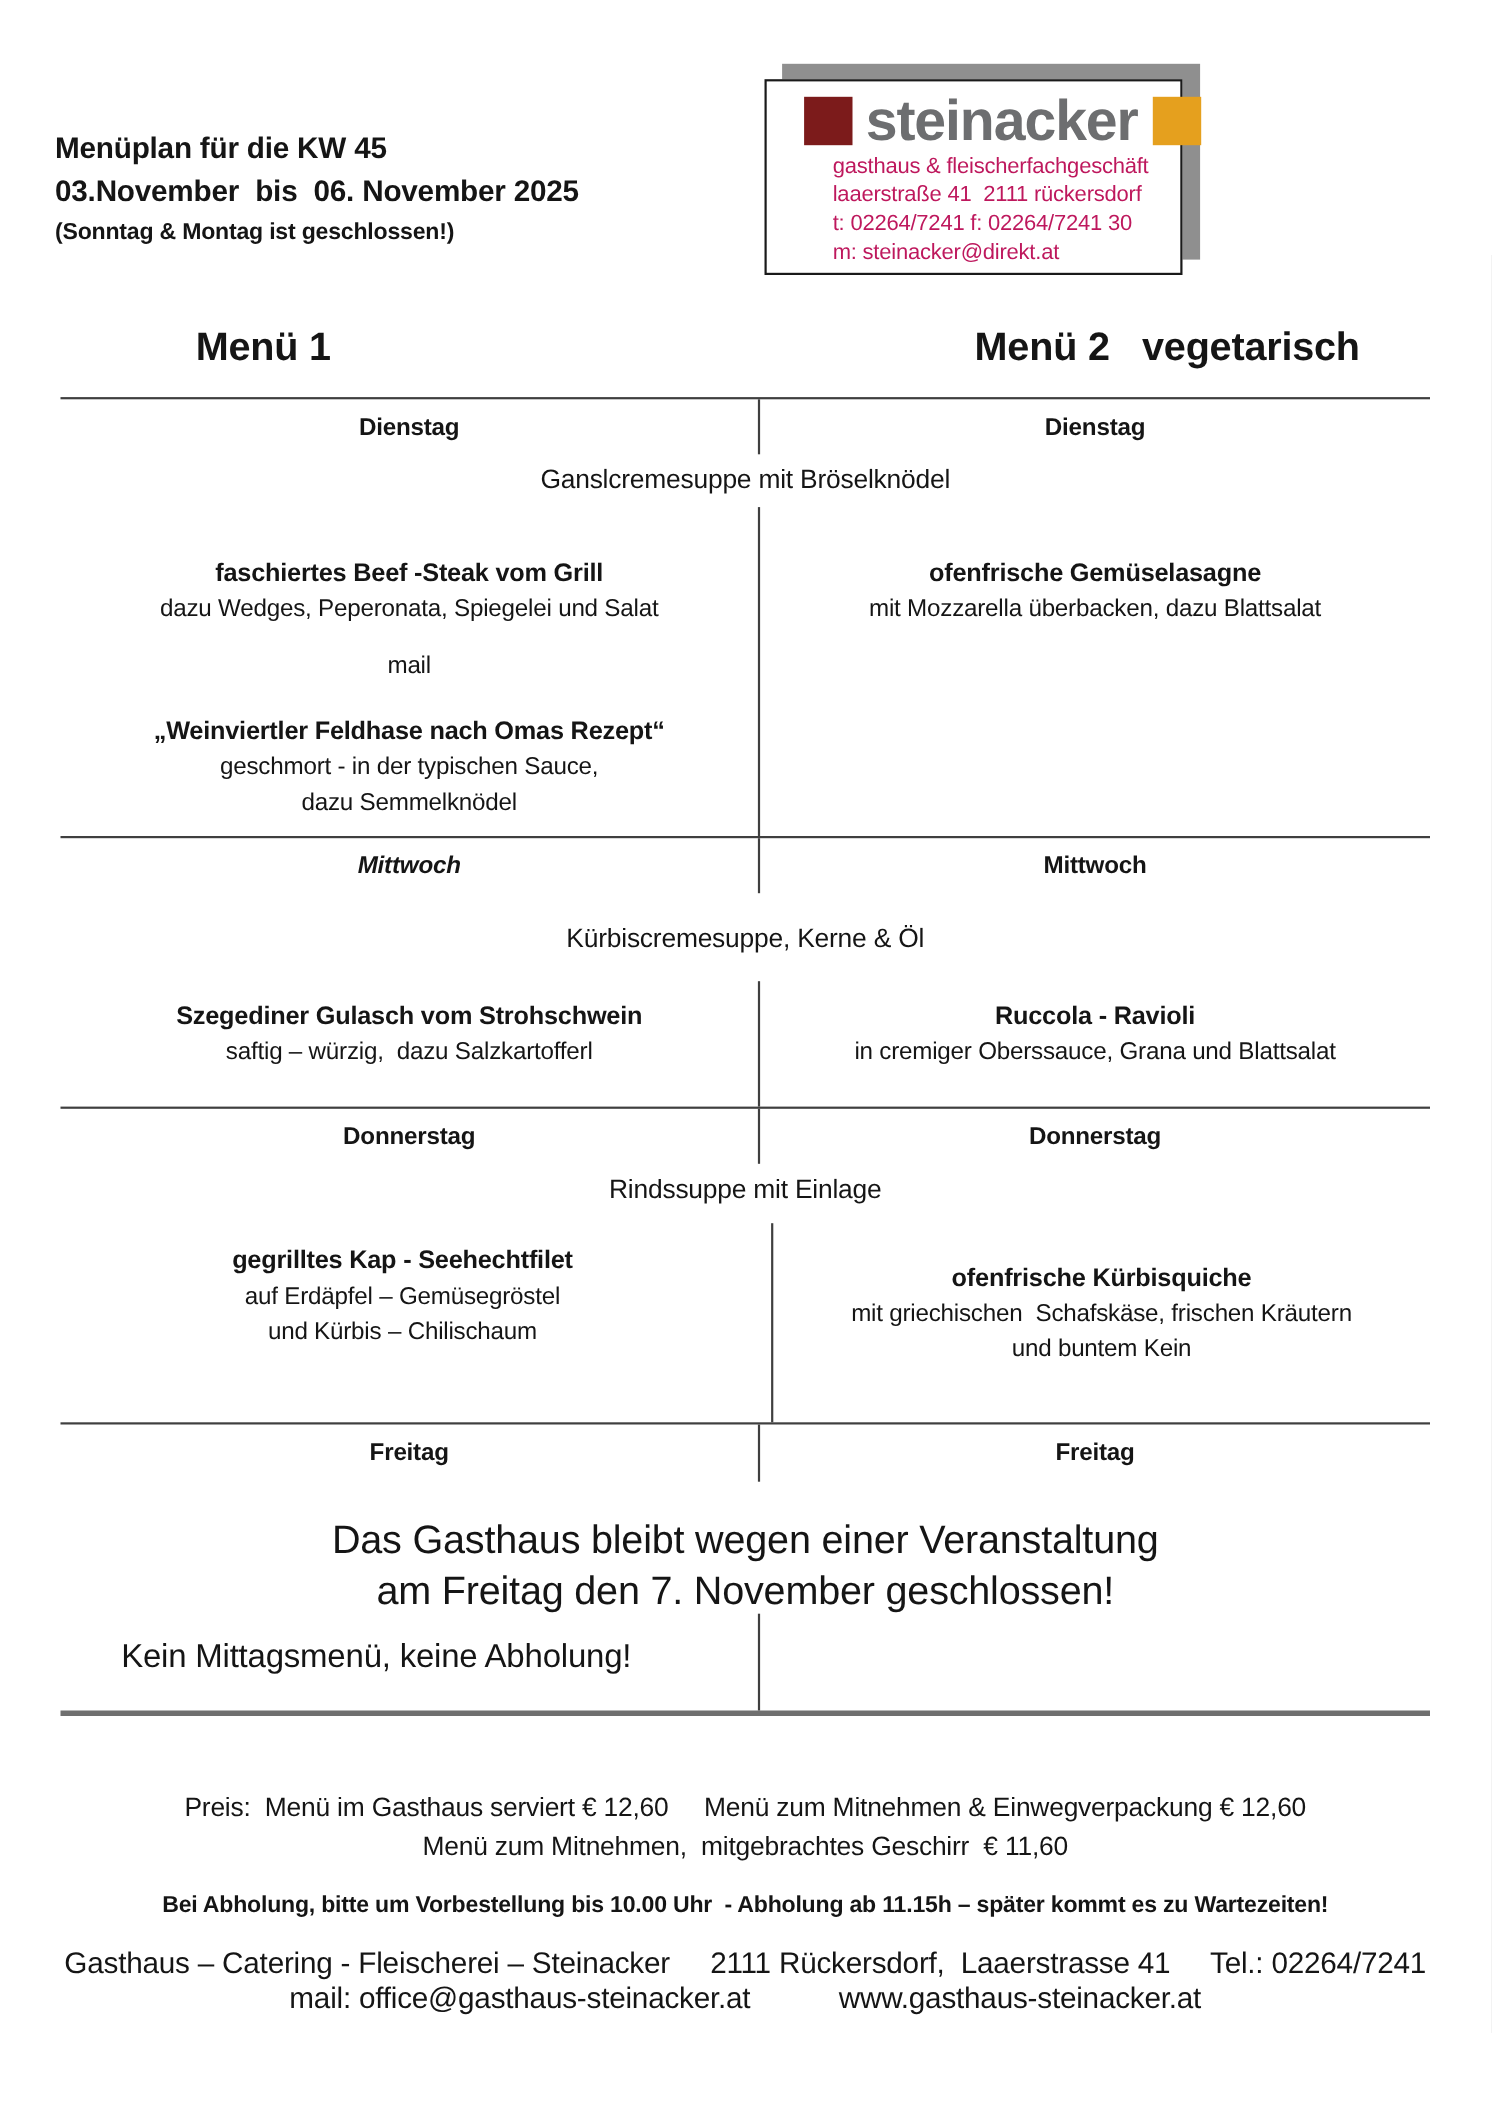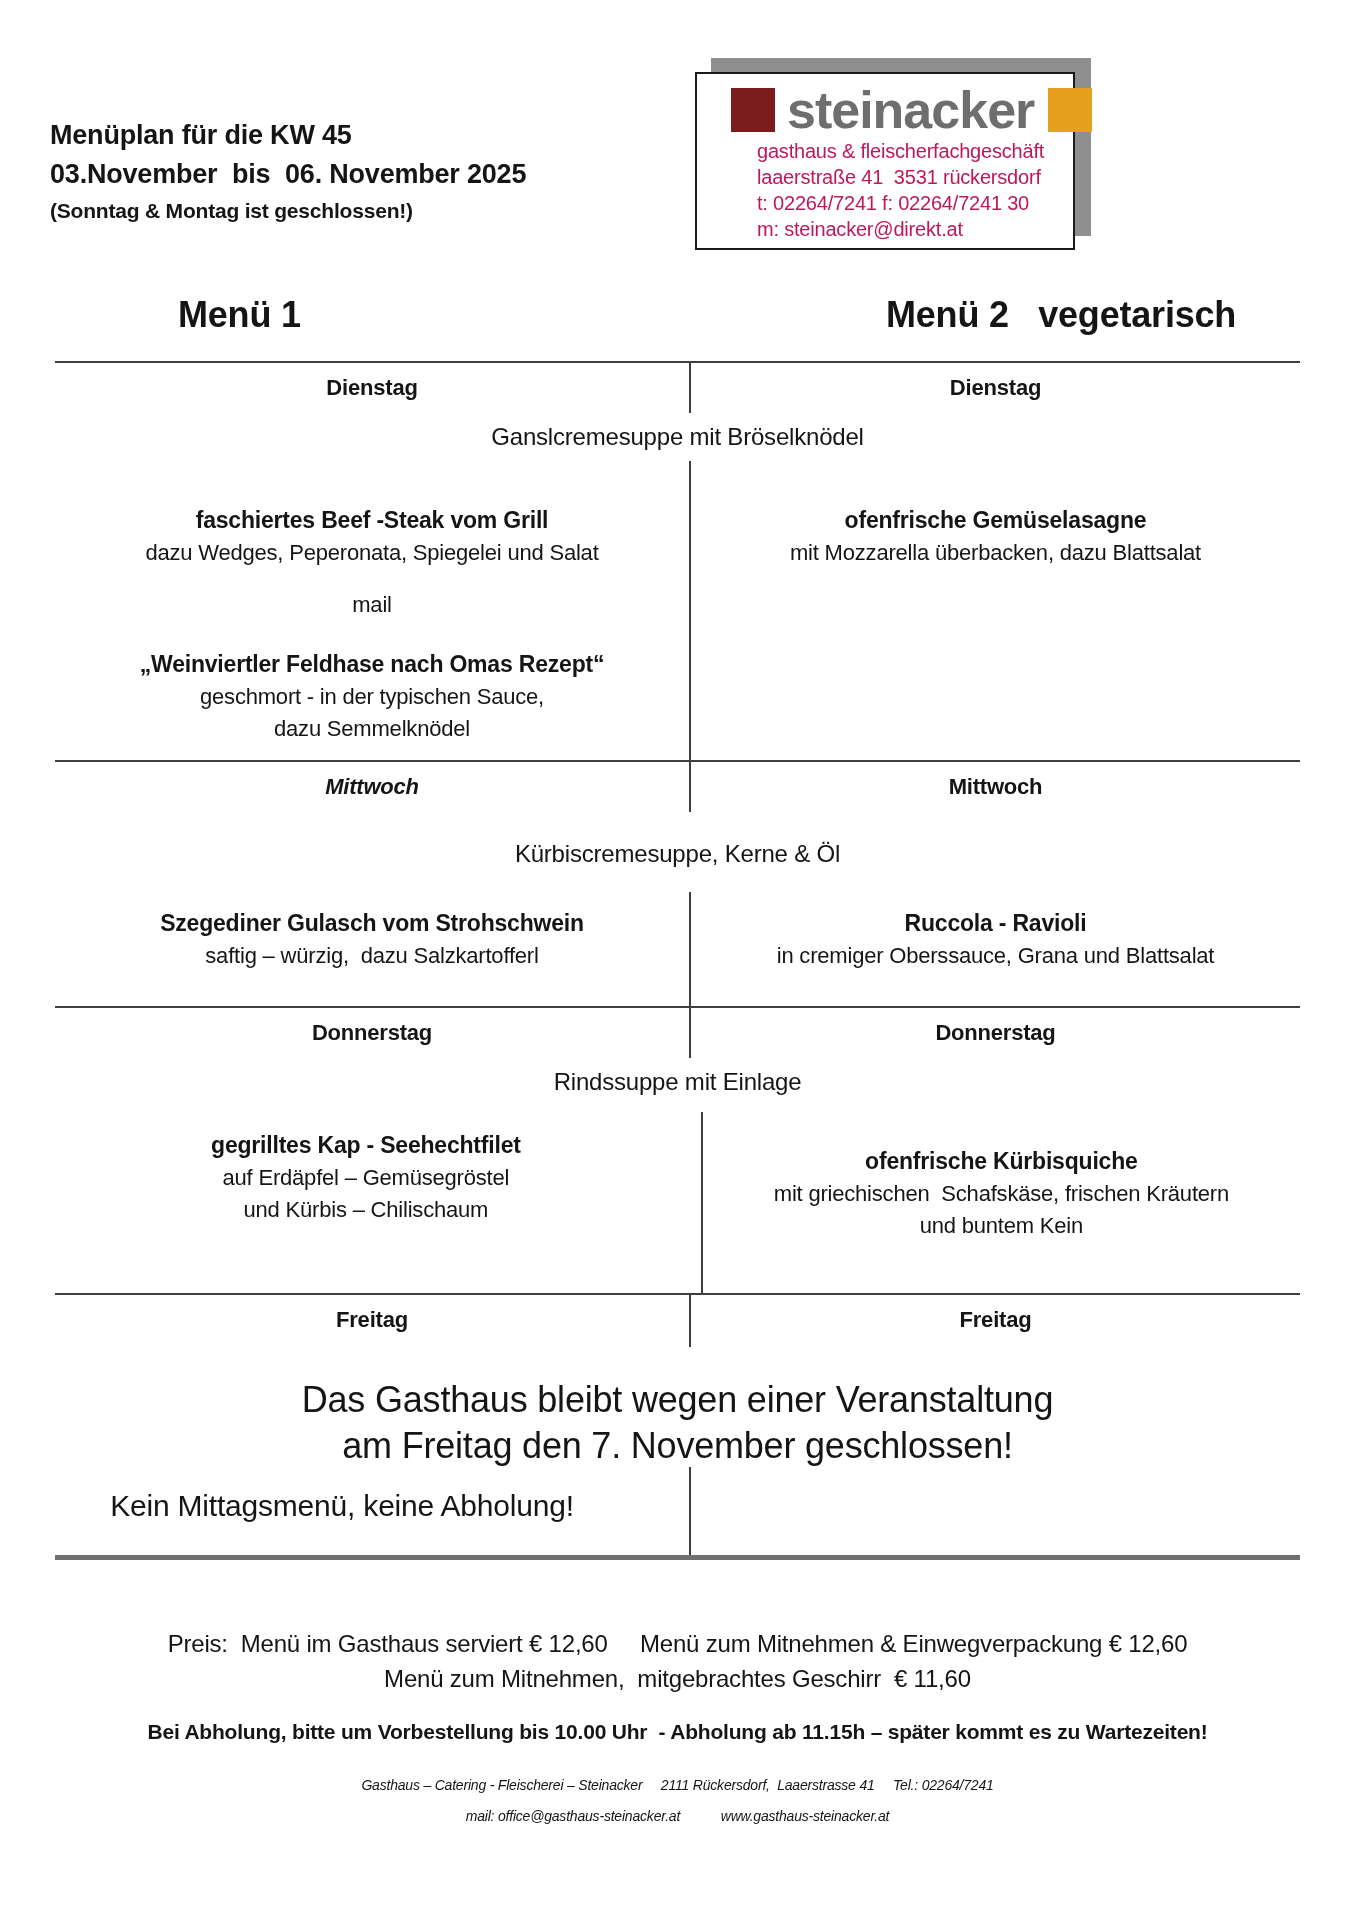--- a/index.html
+++ b/index.html
@@ -59,42 +59,42 @@
   .oder{font-size:22px;line-height:32px;margin:20px 0 26px;}
 
   .freitag-day{height:52px;}
   .closed-notice{height:120px;box-sizing:border-box;padding-top:30px;text-align:center;font-size:36px;line-height:46px;}
   .freitag-bottom{height:88px;}
   .freitag-bottom .cell-l{padding-top:22px;font-size:30px;padding-right:60px;box-sizing:border-box;}
 
   
   .price-block{position:absolute;left:55px;top:1626px;width:1245px;text-align:center;font-size:24px;line-height:35px;}
   .pickup-note{position:absolute;left:55px;top:1720px;width:1245px;text-align:center;font-weight:bold;font-size:21px;}
-  .contact-block{position:absolute;left:55px;top:1770px;width:1245px;text-align:center;font-style:italic;font-size:14px;line-height:31px;}
+  .contact-block{position:absolute;left:55px;top:1770px;width:1245px;text-align:center;font-size:27px;line-height:31px;}
 </style>
 </head>
 <body>
 
 <div class="page">
 
   <div class="title-block">
     <div class="title-l1" data-bind="header.line1">Menüplan für die KW 45</div>
     <div class="title-l2" data-bind="header.line2">03.November  bis  06. November 2025</div>
     <div class="title-l3" data-bind="header.line3">(Sonntag &amp; Montag ist geschlossen!)</div>
   </div>
 
   <div class="logo-card">
     <div class="logo-row">
       <div class="sq sq-red"></div>
       <div class="logo-name" data-bind="logo.name">steinacker</div>
       <div class="sq sq-orange"></div>
     </div>
     <div class="logo-lines">
       <div data-bind="logo.subtitle">gasthaus &amp; fleischerfachgeschäft</div>
-      <div data-bind="logo.address">laaerstraße 41  3531 rückersdorf</div>
+      <div data-bind="logo.address">laaerstraße 41  2111 rückersdorf</div>
       <div data-bind="logo.phone_fax">t: 02264/7241 f: 02264/7241 30</div>
       <div data-bind="logo.email">m: steinacker@direkt.at</div>
     </div>
   </div>
 
   <div class="menu-headers">
     <div class="mh-left" data-bind="menu_headers.menu1">Menü 1</div>
     <div class="mh-right" data-bind="menu_headers.menu2">Menü 2   vegetarisch</div>
   </div>
 

